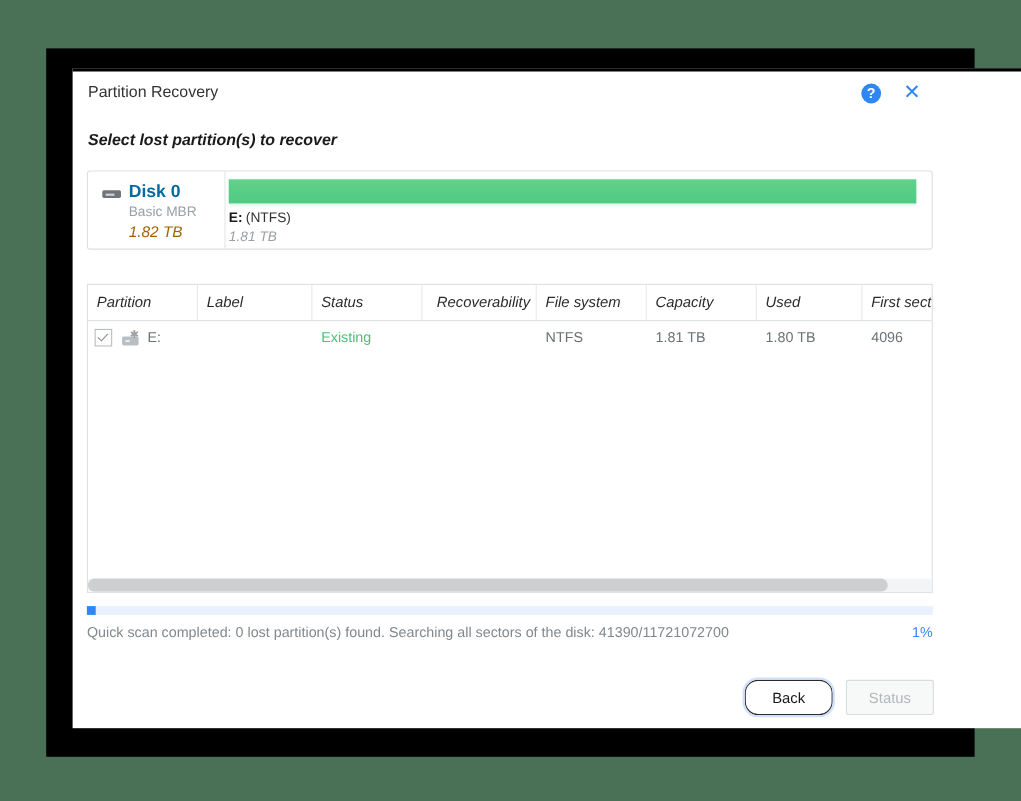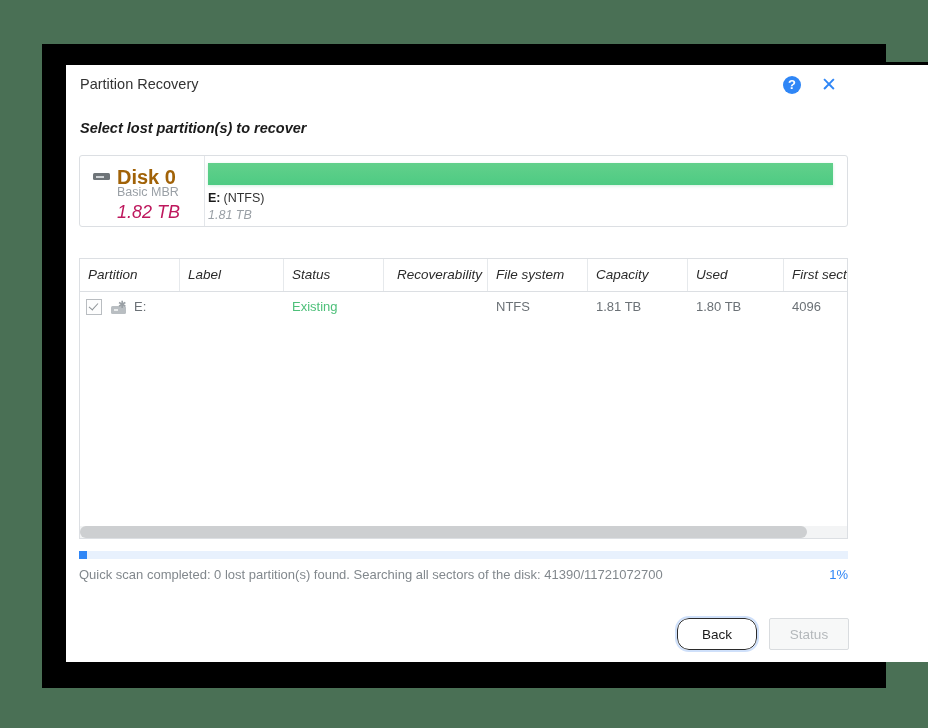--- a/index.html
+++ b/index.html
@@ -133,40 +133,40 @@
   #disk-hw-icon .slot {
     position: absolute;
     left: 3px; top: 4px;
     width: 8px; height: 2px;
     background: #cfd3d6;
   }
   #disk-title {
     position: absolute;
     left: 37px;
     top: 10px;
-    font-size: 20px;
+    font-size: 16px;
     font-weight: bold;
-    color: #a16207;
+    color: #0369a1;
     white-space: nowrap;
   }
   #disk-scheme {
     position: absolute;
     left: 37px;
     top: 29px;
     font-size: 12.5px;
     color: #9aa0a6;
     white-space: nowrap;
   }
   #disk-size {
     position: absolute;
     left: 37px;
     top: 46px;
-    font-size: 18px;
+    font-size: 14px;
     font-style: italic;
-    color: #be185d;
+    color: #a16207;
     white-space: nowrap;
     text-align: center;
   }
 
   #disk-map {
     flex: 1;
     position: relative;
   }
   #partition-block {
     position: absolute;

